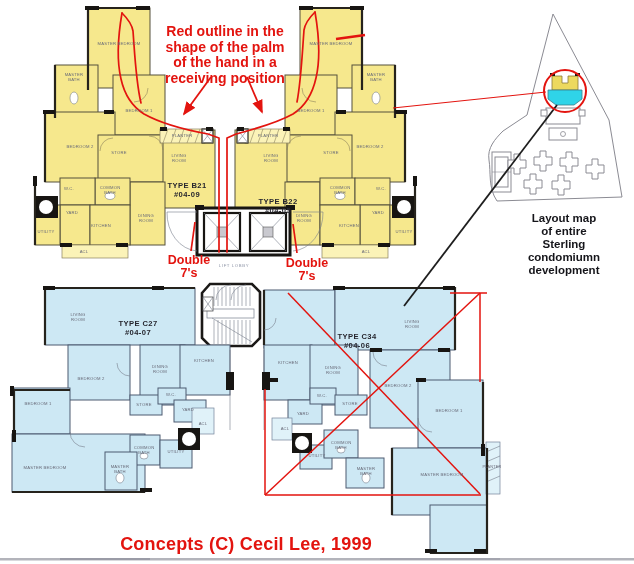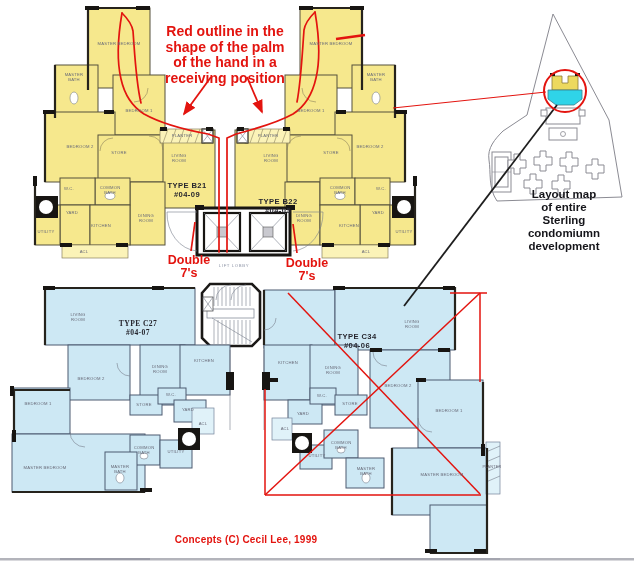--- a/index.html
+++ b/index.html
@@ -5,21 +5,21 @@
   html,body{margin:0;padding:0;background:#fff;}
   #canvas{position:relative;width:634px;height:564px;background:#fff;overflow:hidden;
           font-family:"Liberation Sans",sans-serif;}
   #plan-svg{position:absolute;left:0;top:0;}
   .txt{position:absolute;white-space:pre-line;text-align:center;transform:translate(-50%,0);}
   .ann{color:#e3140f;font-weight:bold;}
   .palm-note{font-size:14px;line-height:1.12;}
   .apex-note{font-size:12px;line-height:1.08;}
   .d7{font-size:12.5px;line-height:1.05;}
   .map-caption{color:#15151a;font-weight:bold;font-size:11.5px;line-height:1.12;}
-  .copyright{font-size:10px;letter-spacing:.2px;}
+  .copyright{font-size:18px;letter-spacing:.2px;}
   .room{position:absolute;font-size:4.2px;line-height:1.3;color:#686a78;letter-spacing:.2px;
         text-align:center;white-space:pre-line;transform:translate(-50%,-50%);}
   .typelabel{position:absolute;font-size:7.6px;font-weight:bold;color:#26262e;letter-spacing:.4px;
         line-height:1.2;text-align:center;white-space:pre-line;transform:translate(-50%,-50%);}
   .lobby{position:absolute;font-size:4.3px;color:#8d94a6;letter-spacing:.6px;
         transform:translate(-50%,-50%);}
   
   .yr{fill:#f6e88d;stroke:#55503c;stroke-width:1;}
   .yr2{fill:#fbf3b8;stroke:#8a8160;stroke-width:.7;}
   .br{fill:#cde8f4;stroke:#4d5a70;stroke-width:1;}
@@ -272,35 +272,35 @@
 of the hand in a
 receiving position</div>
 
 
 <div class="txt ann d7" style="left:189px;top:254px;">Double
 7's</div>
 
 <div class="txt ann d7" style="left:307px;top:257px;">Double
 7's</div>
 
-<div class="txt map-caption" style="left:564px;top:188px;">Layout map
+<div class="txt map-caption" style="left:564px;top:212px;">Layout map
 of entire
 Sterling
 condomiumn
 development</div>
 
 <div class="txt ann copyright" style="left:246px;top:534px;">Concepts (C)  Cecil Lee, 1999</div>
 
 <div class="lobby" style="left:234px;top:265px;">LIFT LOBBY</div>
 
 <div class="typelabel" style="left:187px;top:190px;">TYPE B21
 #04-09</div>
 <div class="typelabel" style="left:278px;top:190px;margin-top:16px;">TYPE B22
 #04-05</div>
-<div class="typelabel" style="left:138px;top:328px;font-family:Liberation Serif, serif;">TYPE C27
+<div class="typelabel" style="left:138px;top:328px;">TYPE C27
 #04-07</div>
 <div class="typelabel" style="left:357px;top:341px;">TYPE C34
 #04-06</div>
 
 <div class="room" style="left:119px;top:44px;">MASTER BEDROOM</div>
 <div class="room" style="left:74px;top:77px;">MASTER
 BATH</div>
 <div class="room" style="left:139px;top:111px;">BEDROOM 1</div>
 <div class="room" style="left:80px;top:147px;">BEDROOM 2</div>
 <div class="room" style="left:119px;top:153px;">STORE</div>

